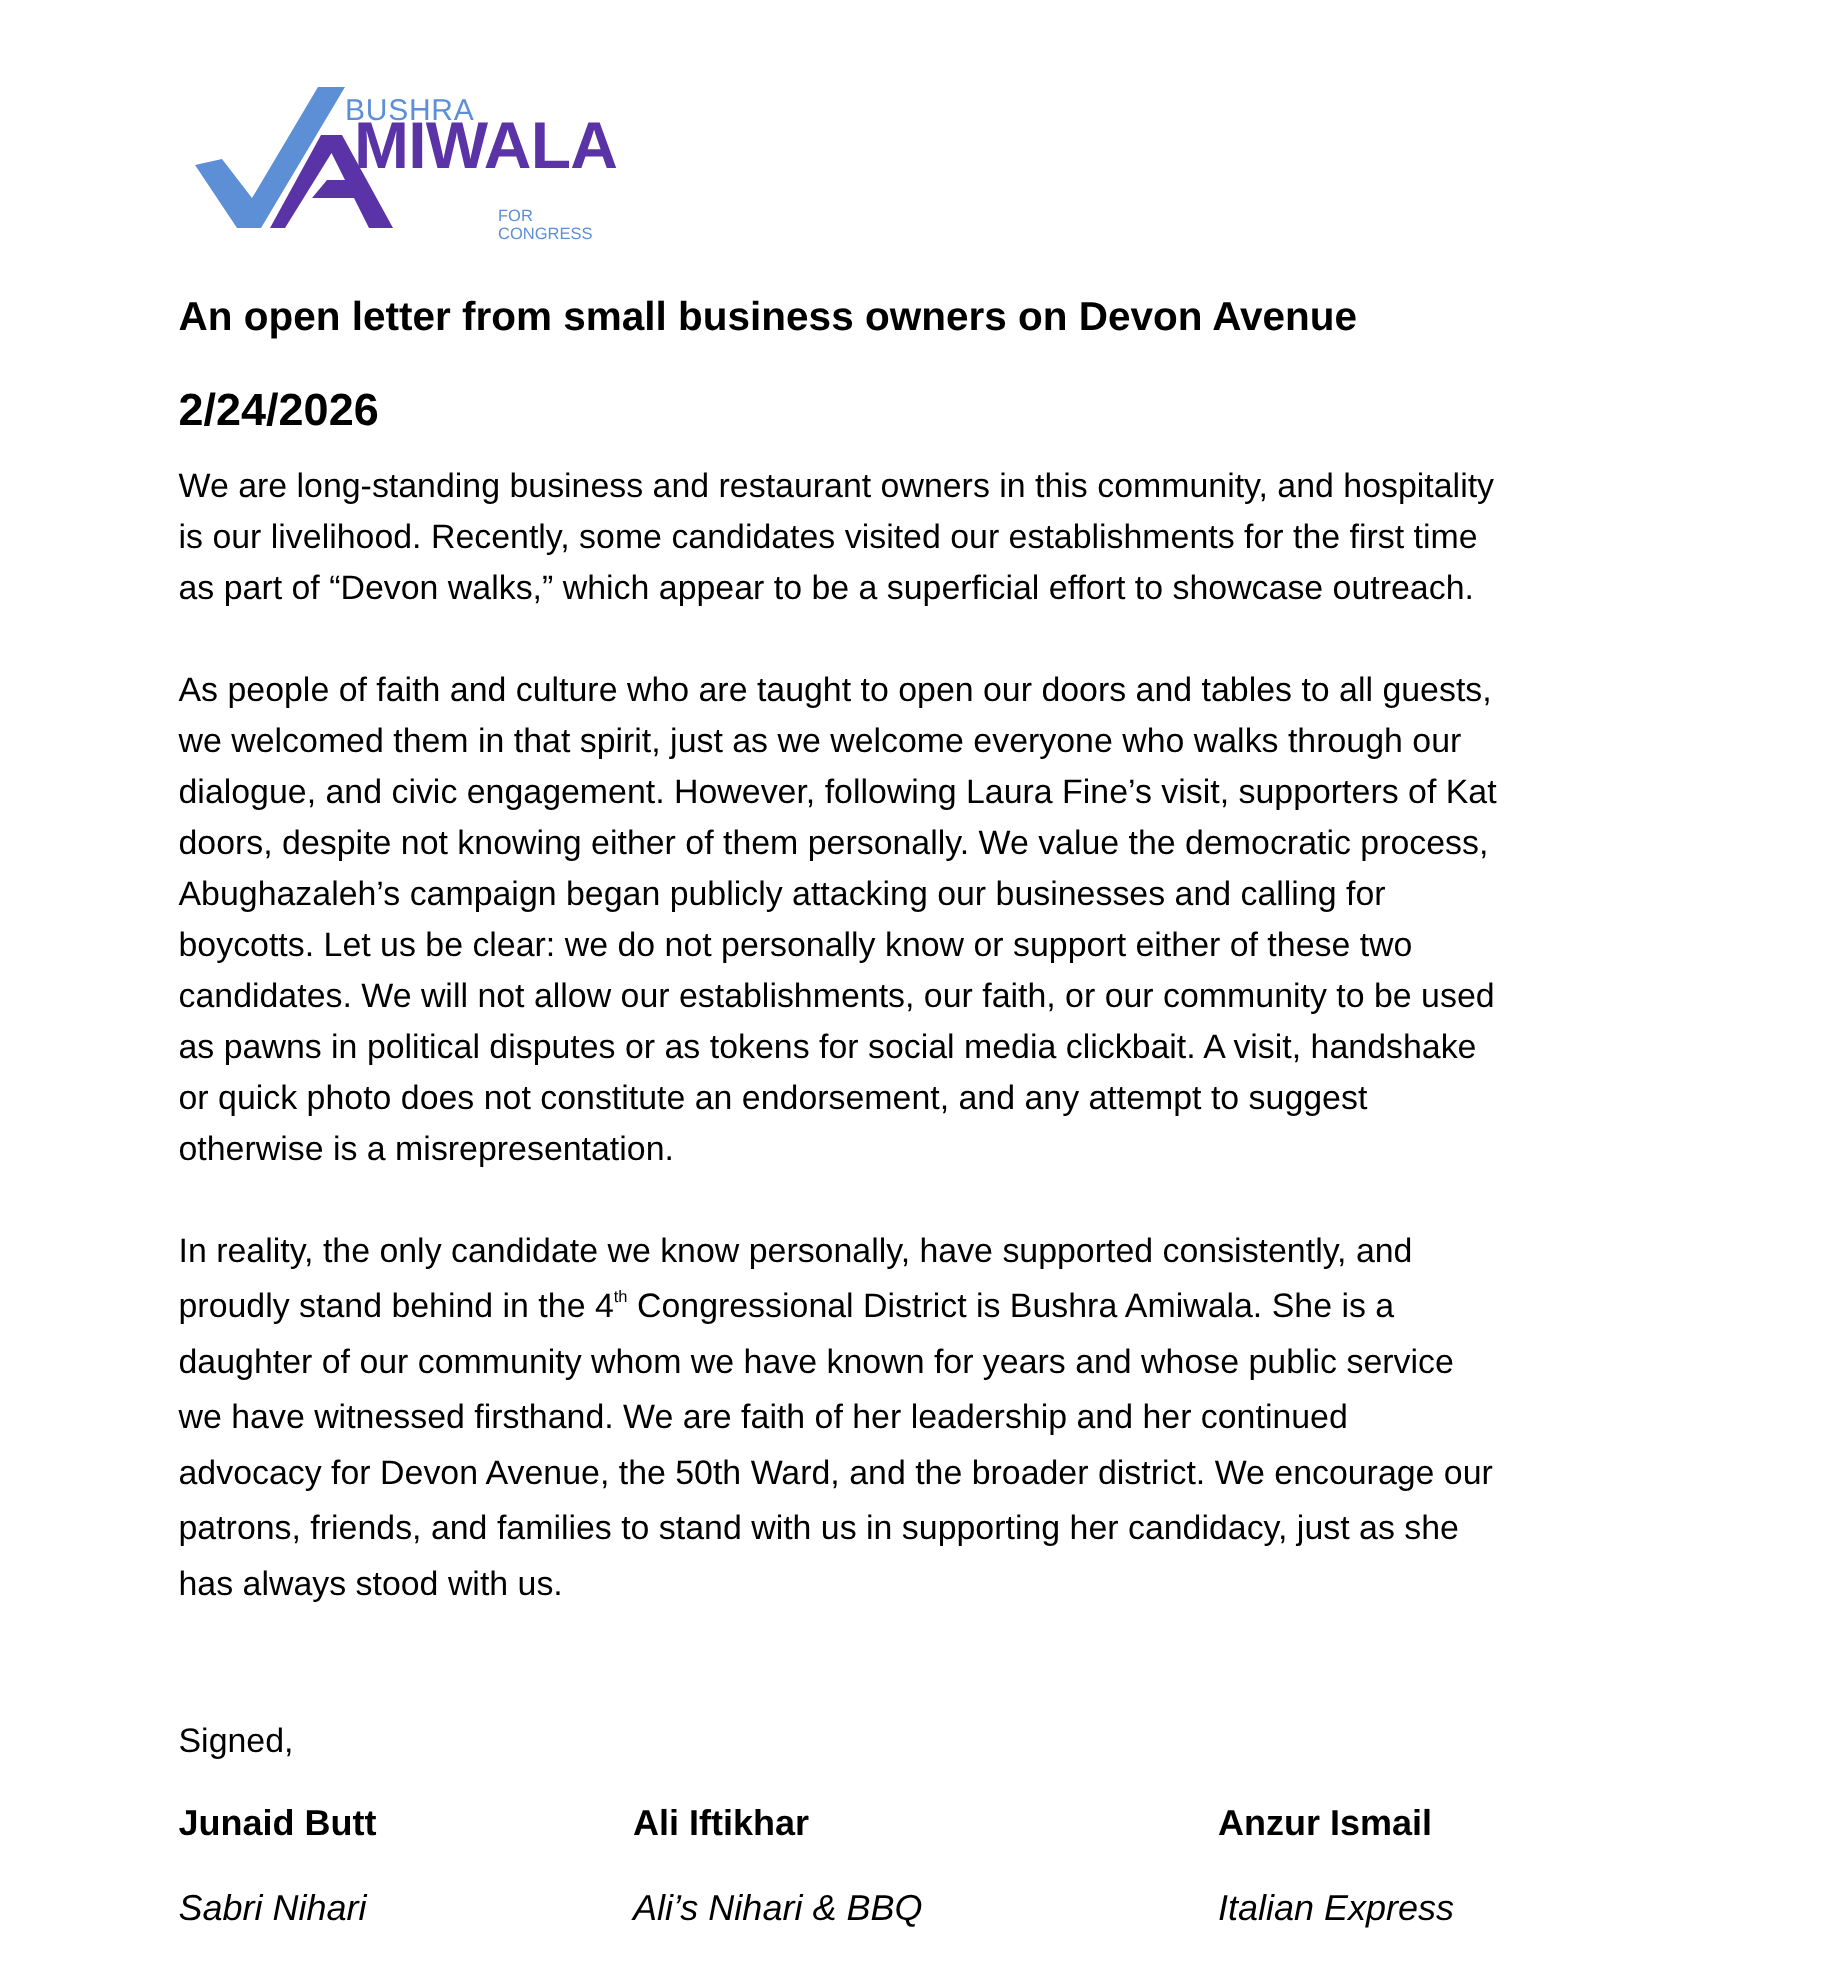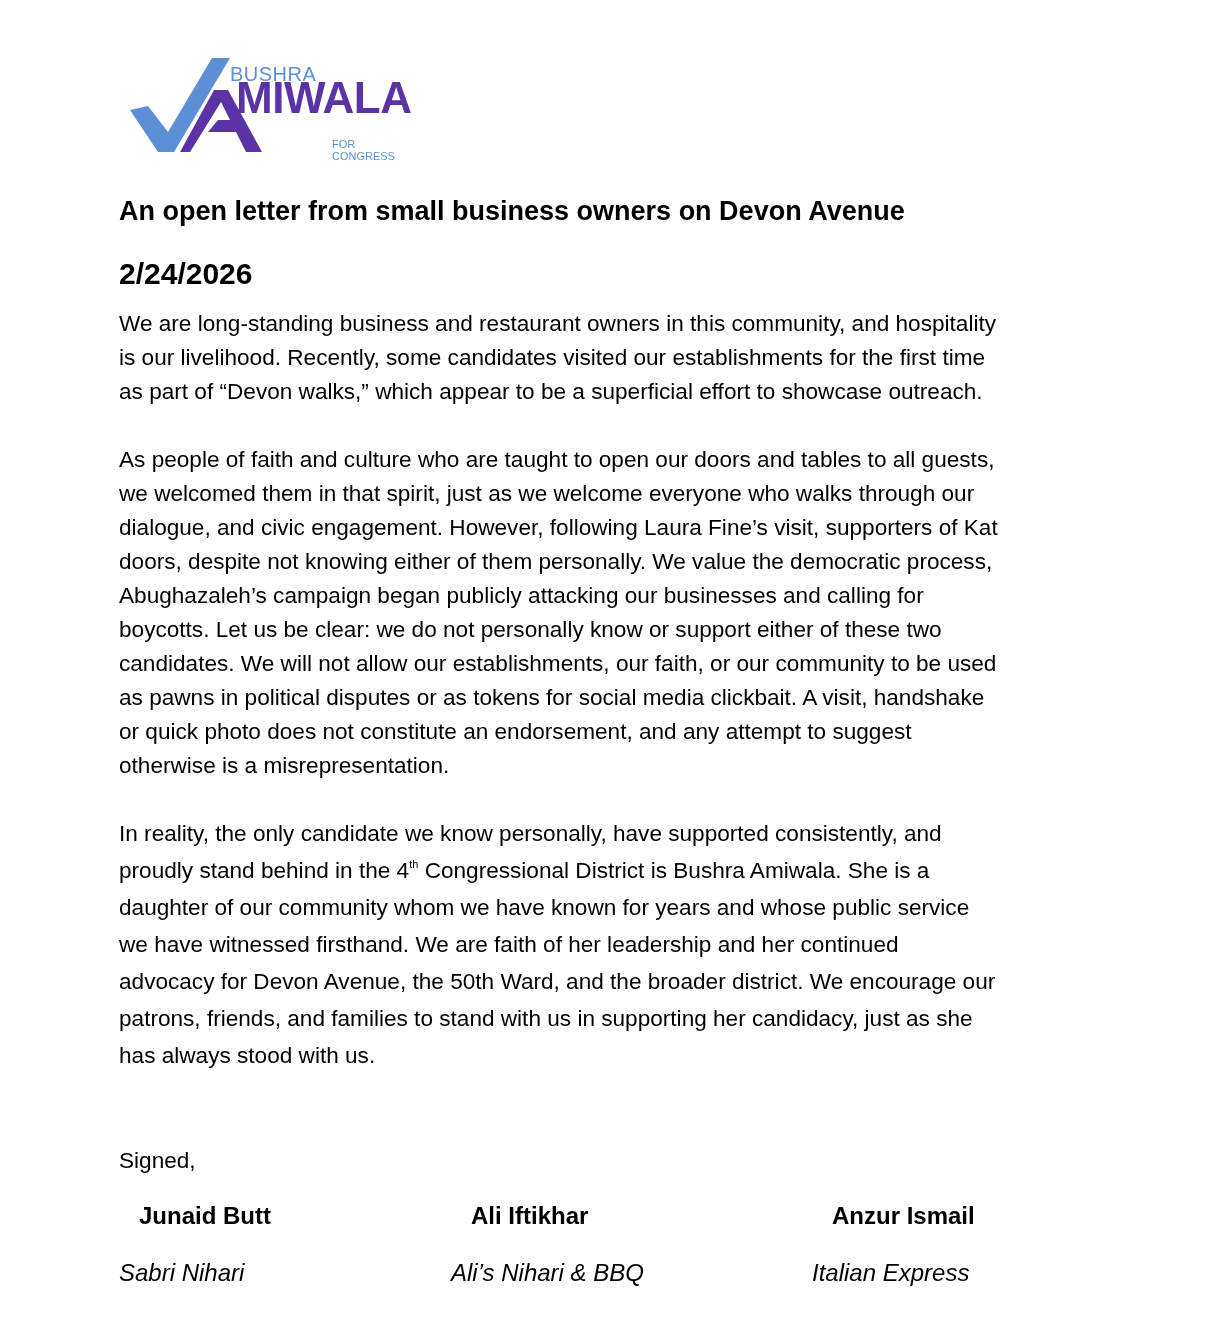--- a/index.html
+++ b/index.html
@@ -87,31 +87,30 @@
     }
     .signer {
       position: absolute;
       top: 1202px;
     }
     .signer .name {
       display: block;
       font-size: 24px;
       font-weight: bold;
       white-space: nowrap;
-      margin-left: 20px;
     }
     .signer .biz {
       display: block;
       margin-top: 29px;
       font-size: 24px;
       font-style: italic;
       white-space: nowrap;
     }
     .s1 { left: 119px; }
-    .s2 { left: 451px; }
+    .s2 { left: 422px; }
     .s3 { left: 812px; }
   </style>
 </head>
 <body>
 
 <div class="logo">
   <svg width="140" height="96" viewBox="0 0 140 96">
 
     <polygon points="0,52 18,48 38,74 82,0 100,0 44,94 28,94" fill="#5d8fd6"></polygon>
 

